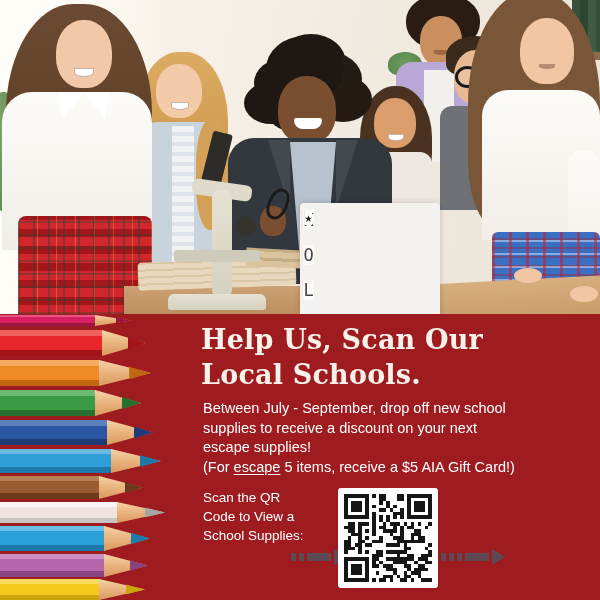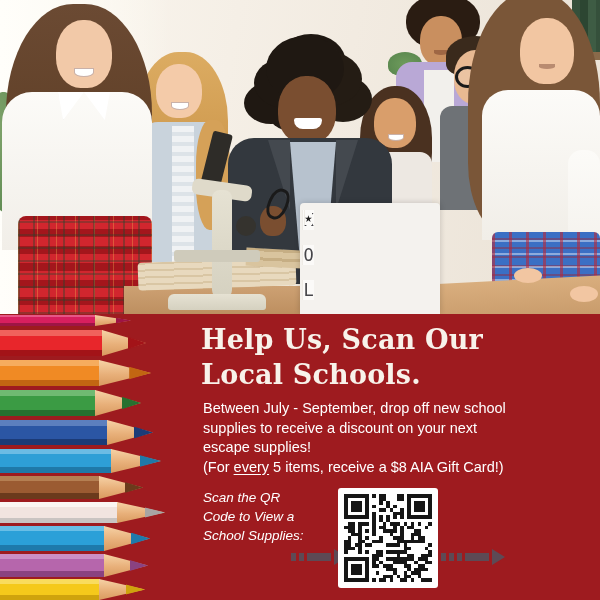--- a/index.html
+++ b/index.html
@@ -31,21 +31,21 @@
   
   .pencil{position:absolute;left:0;}
   .pencil .pbody{position:absolute;left:0;top:0;height:100%;}
   .pencil .pwood{position:absolute;top:0;height:100%;background:linear-gradient(180deg,#F6D2A6,#E8B07A 55%,#D99A5F);}
   .pencil .plead{position:absolute;}
   .clipTri{clip-path:polygon(0 0,100% 50%,0 100%);}
   
   .headline{position:absolute;left:201px;top:322px;font-family:"DejaVu Serif",serif;font-weight:bold;font-size:27px;line-height:35px;color:#F8F2EA;letter-spacing:.2px;}
   .bodytext{position:absolute;left:203px;top:399px;font-size:14.5px;line-height:19.5px;color:#FFFFFF;}
   .gift u{text-underline-offset:2px;}
-  .scantext{position:absolute;left:203px;top:488px;font-style:italic;font-size:13.5px;line-height:19px;color:#FFFFFF;}
+  .scantext{position:absolute;left:203px;top:488px;font-size:13.5px;line-height:19px;color:#FFFFFF;}
   
   .arrowgrp{position:absolute;top:549px;display:flex;align-items:center;gap:3px;}
   .dash{width:5px;height:8px;background:#5D4A55;}
   .abody{width:24px;height:8px;background:#5D4A55;}
   .ahead{width:0;height:0;border-top:8px solid transparent;border-bottom:8px solid transparent;border-left:13px solid #5D4A55;}
   
   .qrbox{position:absolute;left:338px;top:488px;width:100px;height:100px;background:#FFFFFF;border-radius:3px;display:flex;align-items:center;justify-content:center;}
   
   .logo{position:absolute;left:493px;top:486px;width:104px;height:102px;}
 </style>
@@ -213,21 +213,21 @@
 
   <div class="headline" style="color: rgb(248, 242, 234);">
     <div>Help Us, Scan Our</div>
     <div>Local Schools.</div>
   </div>
 
   <div class="bodytext">
     <div>Between July - September, drop off new school</div>
     <div>supplies to receive a discount on your next</div>
     <div>escape supplies!</div>
-    <div class="gift"><span>(For </span><u>every</u><span> 5 items, receive a $8 AIA Gift Card!)</span></div>
+    <div class="gift"><span>(For </span><u>escape</u><span> 5 items, receive a $5 AIA Gift Card!)</span></div>
   </div>
 
   <div class="scantext">
     <div>Scan the QR</div>
     <div>Code to View a</div>
     <div>School Supplies:</div>
   </div>
 
   <div class="arrowgrp" style="left:291px;">
     <div class="dash"></div>

